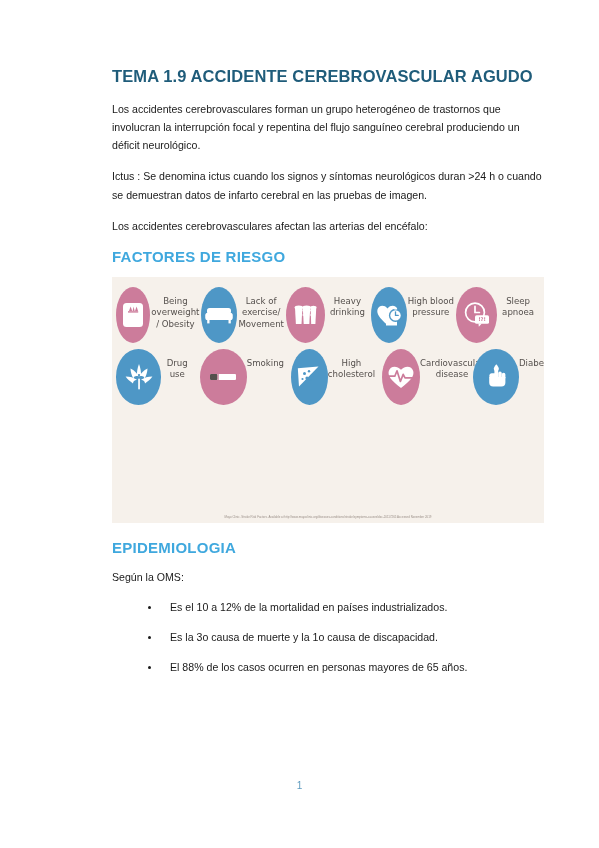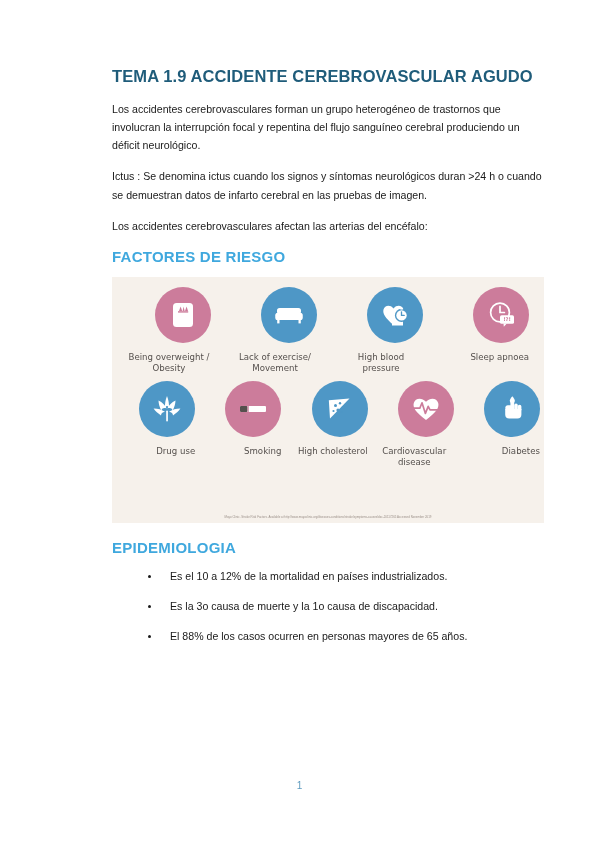--- a/index.html
+++ b/index.html
@@ -91,22 +91,22 @@
   .ig-row {
     display: flex;
     justify-content: space-around;
     align-items: flex-start;
     width: 100%;
   }
   .ig-row.row2 { margin-top: 6px; gap: 7px; }
   .ig-cell {
     width: 84px;
     display: flex;
-    flex-direction: column;
-    align-items: flex-end;
+    flex-direction: row;
+    align-items: flex-start;
   }
   .circle {
     width: 56px;
     height: 56px;
     border-radius: 50%;
     display: flex;
     align-items: center;
     justify-content: center;
     position: relative;
   }
@@ -186,20 +186,35 @@
               <rect x="4.5" y="16" width="27" height="7" rx="2.4" fill="#fff"></rect>
               <rect x="4.5" y="16" width="3.6" height="7" rx="1.6" fill="#fff"></rect>
               <rect x="27.9" y="16" width="3.6" height="7" rx="1.6" fill="#fff"></rect>
               <rect x="6.2" y="23" width="2.3" height="3.4" fill="#fff"></rect>
               <rect x="27.5" y="23" width="2.3" height="3.4" fill="#fff"></rect>
             </svg>
           </div>
           <div class="ig-label">Lack of exercise/ Movement</div>
         </div>
 
+        <div class="ig-cell">
+          <div class="circle pink">
+            <svg width="34" height="34" viewBox="0 0 34 34">
+              <path d="M7 10 h7.4 l-0.9 16 h-5.6 Z" fill="#fff"></path>
+              <path d="M14.4 12.4 h2.4 a2.3 2.3 0 0 1 0 4.6 h-2.2" fill="none" stroke="#fff" stroke-width="1.6"></path>
+              <path d="M14.8 10 h7.4 l-0.9 16 h-5.6 Z" fill="#fff"></path>
+              <path d="M22.2 12.4 h2.4 a2.3 2.3 0 0 1 0 4.6 h-2.2" fill="none" stroke="#fff" stroke-width="1.6"></path>
+              <ellipse cx="10.8" cy="9.4" rx="4.2" ry="2" fill="#fff"></ellipse>
+              <ellipse cx="18.6" cy="9.4" rx="4.2" ry="2" fill="#fff"></ellipse>
+              <path d="M22.6 10 h5.6 l-0.8 16 h-4.2 Z" fill="#fff"></path>
+              <ellipse cx="25.4" cy="9.6" rx="3.2" ry="1.8" fill="#fff"></ellipse>
+            </svg>
+          </div>
+          <div class="ig-label">Heavy drinking</div>
+        </div>
 
         <div class="ig-cell">
           <div class="circle blue">
             <svg width="36" height="36" viewBox="0 0 36 36">
               <path d="M16.5 28 C8 21 5.5 16.5 6.5 12.6 C7.6 8.4 13 7.4 16.5 11.4 C20 7.4 25.4 8.4 26.5 12.6 C27.3 15.6 26 19 21.5 23.5 Z" fill="#fff"></path>
               <path d="M15 20 v8.5 h11 v-8.5 Z" fill="#fff"></path>
               <circle cx="24.5" cy="18.4" r="6.6" fill="#4E97C6"></circle>
               <circle cx="24.5" cy="18.4" r="5.2" fill="#fff"></circle>
               <rect x="23.3" y="10.8" width="2.6" height="1.8" fill="#fff"></rect>
               <path d="M24.5 14.8 v3.6 h2.7" stroke="#4E97C6" stroke-width="1.3" fill="none" stroke-linecap="round"></path>
@@ -291,20 +306,21 @@
           <div class="ig-label">Diabetes</div>
         </div>
 
       </div>
 
       <div class="ig-credit">Mayo Clinic. Stroke Risk Factors. Available at http://www.mayoclinic.org/diseases-conditions/stroke/symptoms-causes/dxc-20117265 Accessed November 2019</div>
     </div>
 
     <h2 class="section-head">EPIDEMIOLOGIA</h2>
 
+    <p class="para">Según la OMS:</p>
 
     <ul class="bullets tight">
       <li>Es el 10 a 12% de la mortalidad en países industrializados.</li>
       <li>Es la 3o causa de muerte y la 1o causa de discapacidad.</li>
       <li>El 88% de los casos ocurren en personas mayores de 65 años.</li>
     </ul>
 
   </div>
 
   <div class="page-number">1</div>

